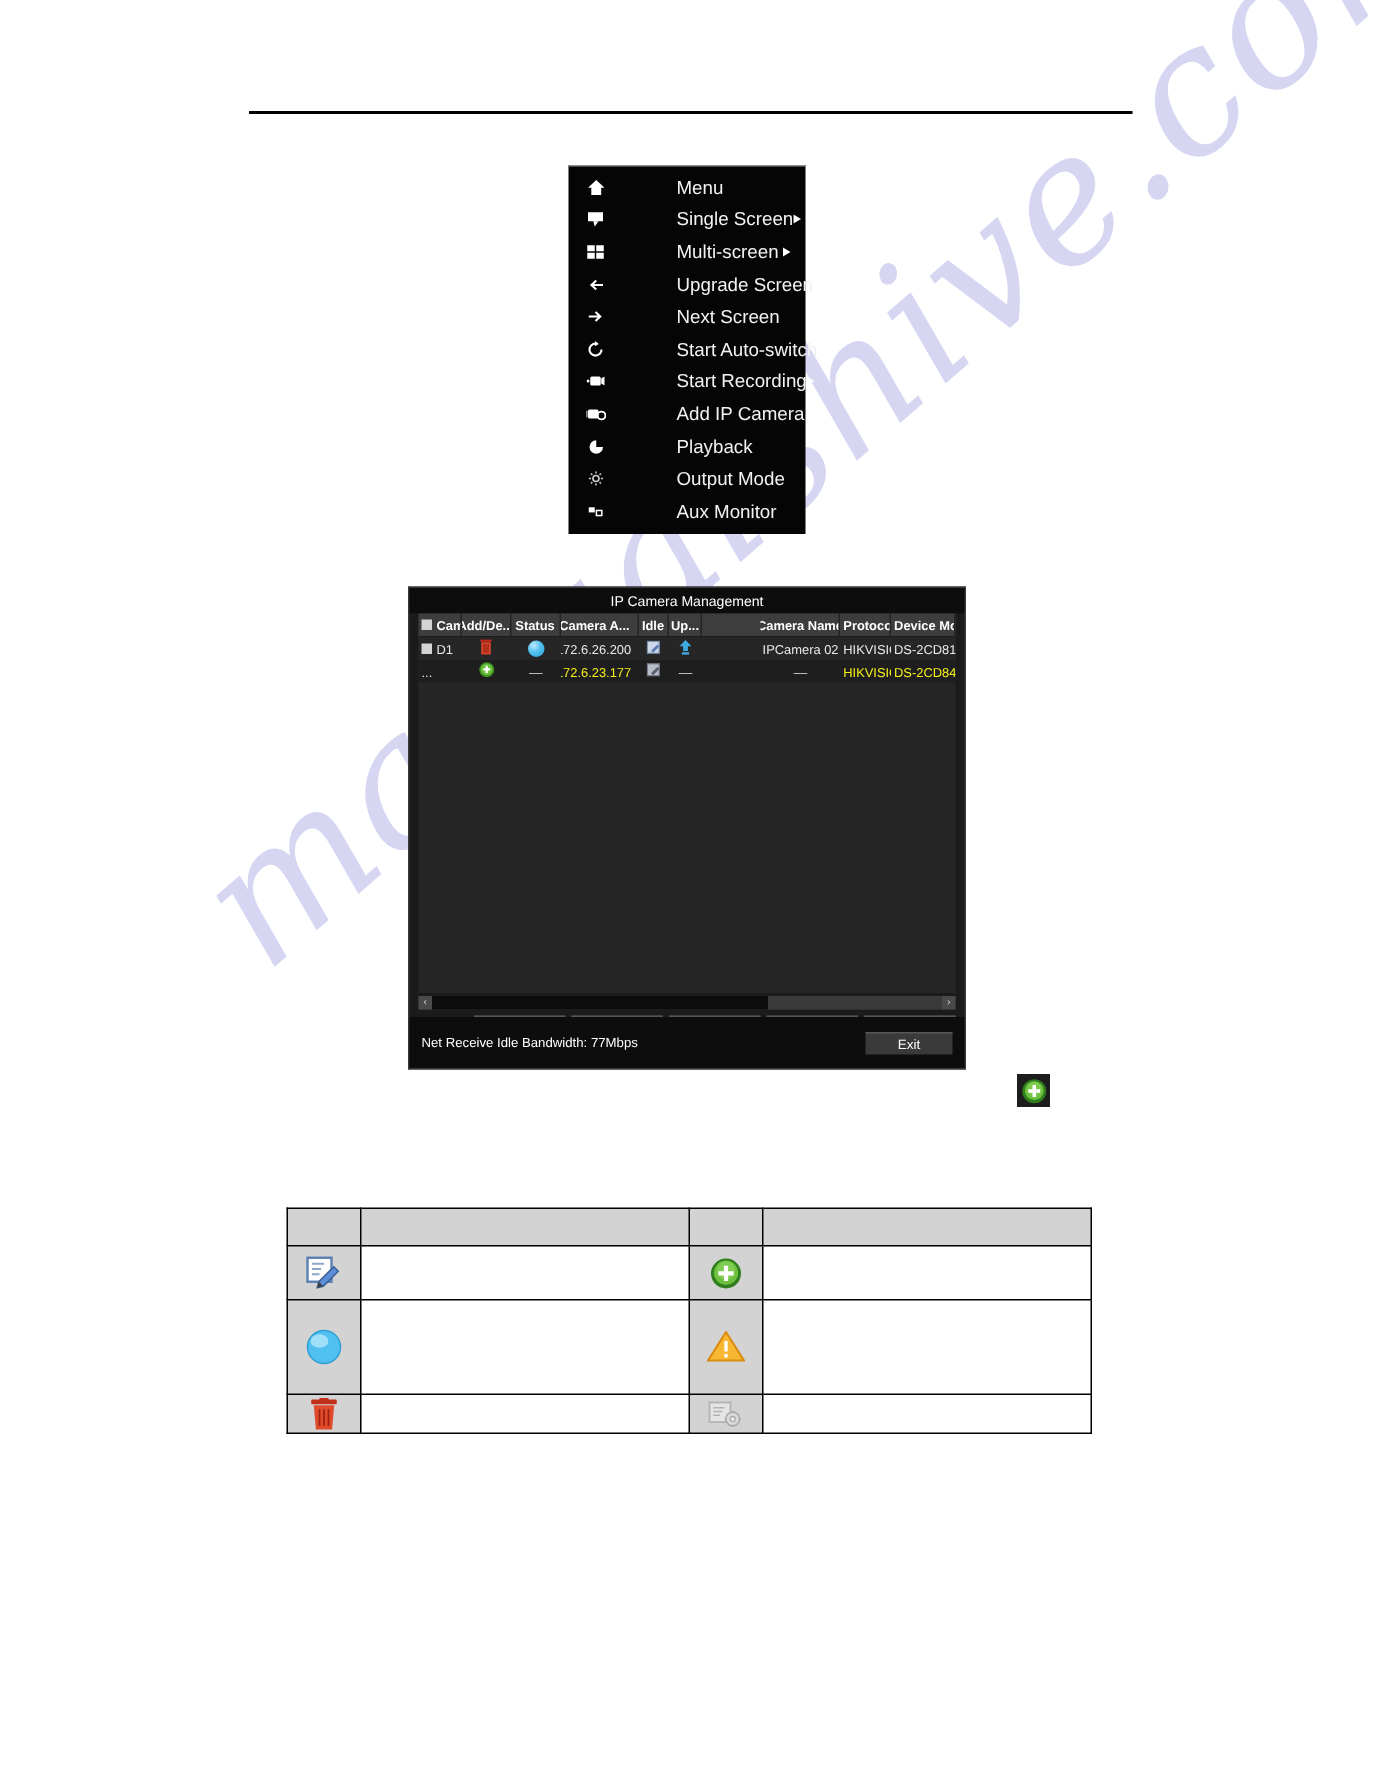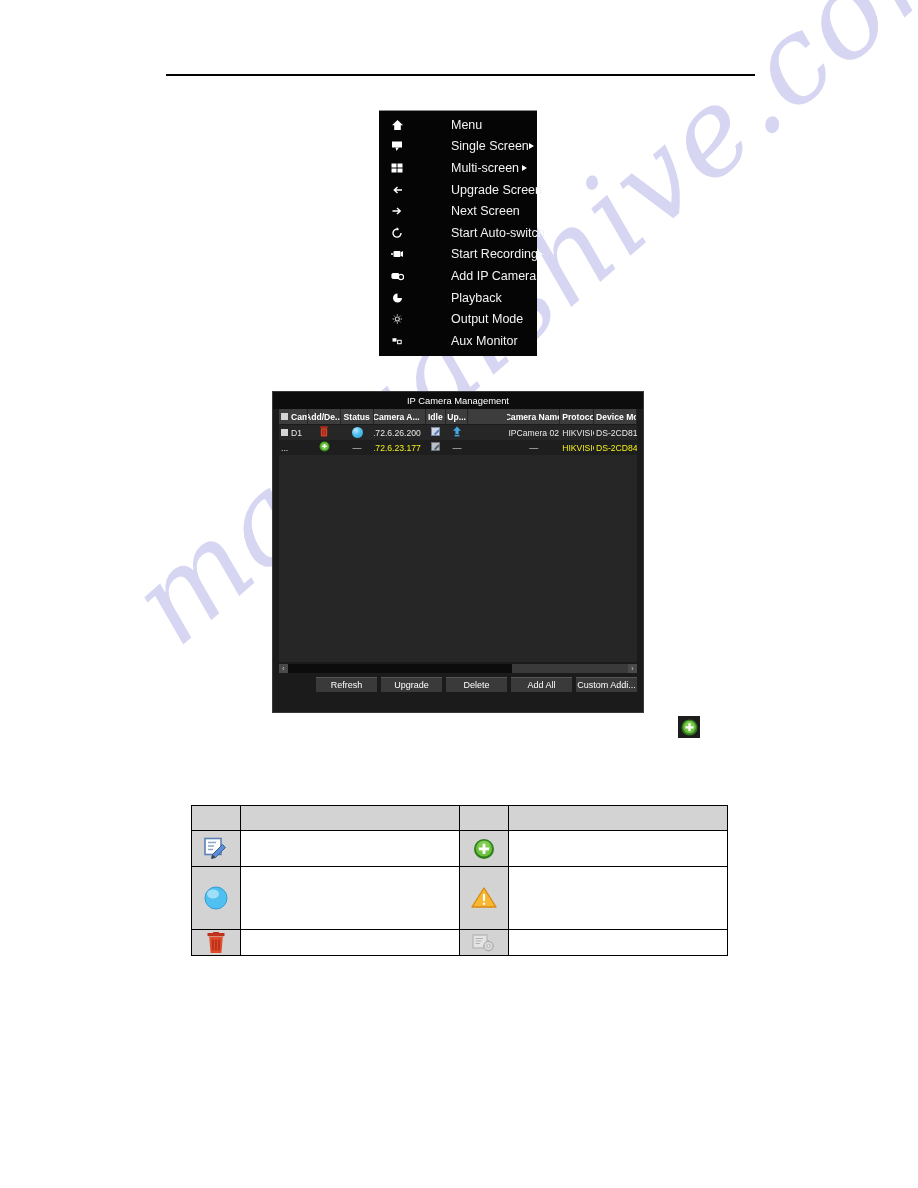--- a/index.html
+++ b/index.html
@@ -525,20 +525,24 @@
   </div>
 
   <div class="ipc-buttons">
     <div class="ipc-btn">Refresh</div>
     <div class="ipc-btn">Upgrade</div>
     <div class="ipc-btn">Delete</div>
     <div class="ipc-btn">Add All</div>
     <div class="ipc-btn">Custom Addi...</div>
   </div>
 
+  <div class="ipc-footer">
+    <div class="ipc-bandwidth">Net Receive Idle Bandwidth: 77Mbps</div>
+    <div class="ipc-exit">Exit</div>
+  </div>
 </div>
 
 <div class="standalone-add">
   <svg width="17" height="17" viewBox="0 0 17 17">
     <circle cx="8.5" cy="8.5" r="8" fill="#2f7d1d"></circle>
     <circle cx="8.5" cy="8.1" r="6.3" fill="#6cc23f"></circle>
     <circle cx="8.5" cy="7" r="4.6" fill="#8fd45f" opacity="0.55"></circle>
     <path d="M8.5 4.3 L8.5 12.3 M4.5 8.3 L12.5 8.3" stroke="#ffffff" stroke-width="2.3"></path>
   </svg>
 </div>

